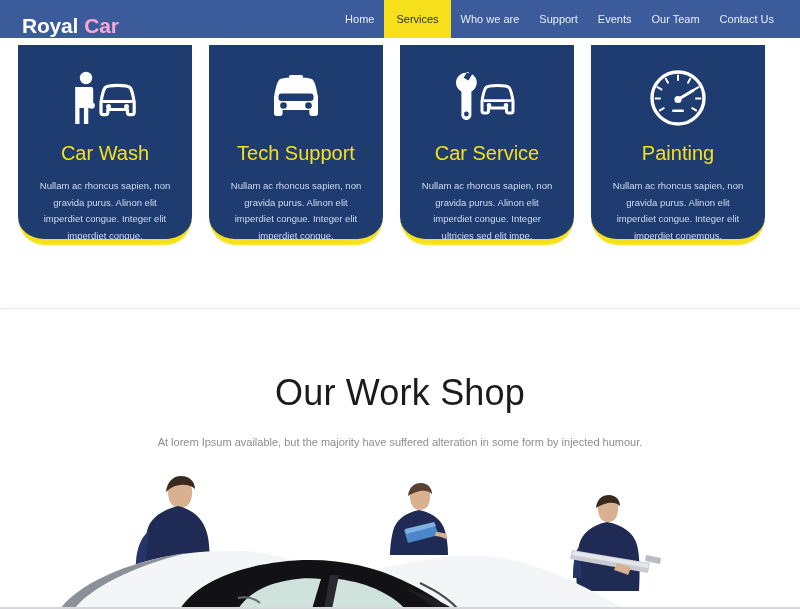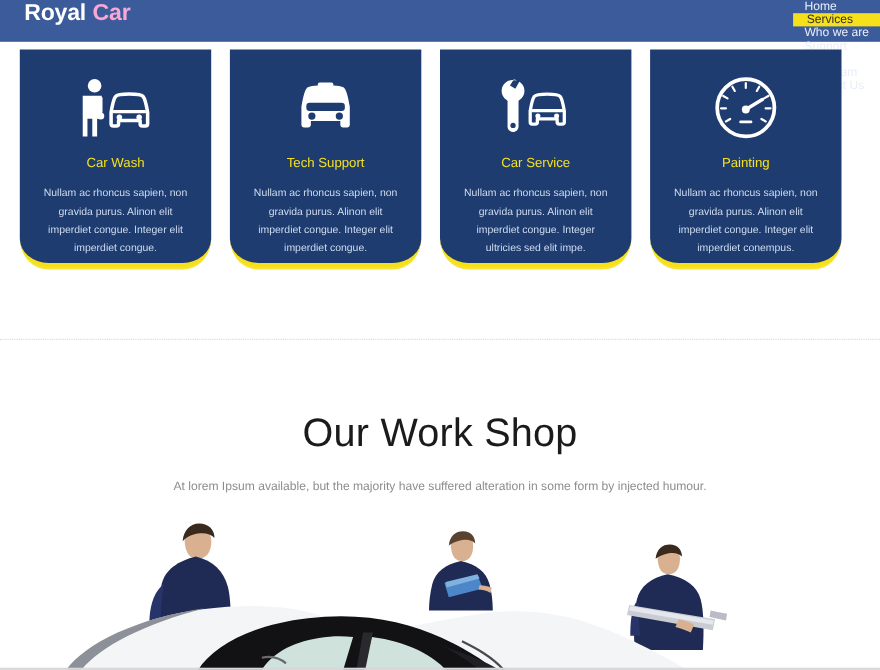--- a/index.html
+++ b/index.html
@@ -12,34 +12,33 @@
   .page { position: relative; width: 800px; height: 609px; background: #fff; }
 
   
   .header {
     position: absolute; top: 0; left: 0;
     width: 800px; height: 38px;
     background: #3b5b9b;
     display: flex; align-items: stretch;
   }
   .brand {
-    display: flex; align-items: flex-start;
+    display: flex; align-items: flex-end;
     padding-left: 22px;
     font-size: 21px; font-weight: bold;
     letter-spacing: -0.2px;
     white-space: nowrap;
   }
   .brand-royal { color: #ffffff; }
   .brand-car { color: #f9a8d4; margin-left: 6px; }
 
   .nav {
     margin-left: auto;
     display: flex; align-items: stretch;
-    padding-right: 0;
-    flex-direction: column;
+    padding-right: 16px;
   }
   .nav-item {
     display: flex; align-items: center;
     padding: 0 10px;
     font-size: 11px;
     color: #e9eef7;
     white-space: nowrap;
     cursor: pointer;
   }
   .nav-item.active {
@@ -70,21 +69,21 @@
   .card + .card { margin-left: 17px; }
 
   .card-icon {
     height: 62px;
     display: flex; align-items: center; justify-content: center;
     margin-bottom: 12px;
   }
   .card-icon svg { display: block; }
   .card-title {
     color: #f6e01c;
-    font-size: 12px;
+    font-size: 20px;
     font-weight: normal;
     margin-bottom: 13px;
     line-height: 1.2;
   }
   .card-text {
     color: #cfdcef;
     font-size: 9.5px;
     line-height: 1.75;
     padding: 0 2px;
   }

